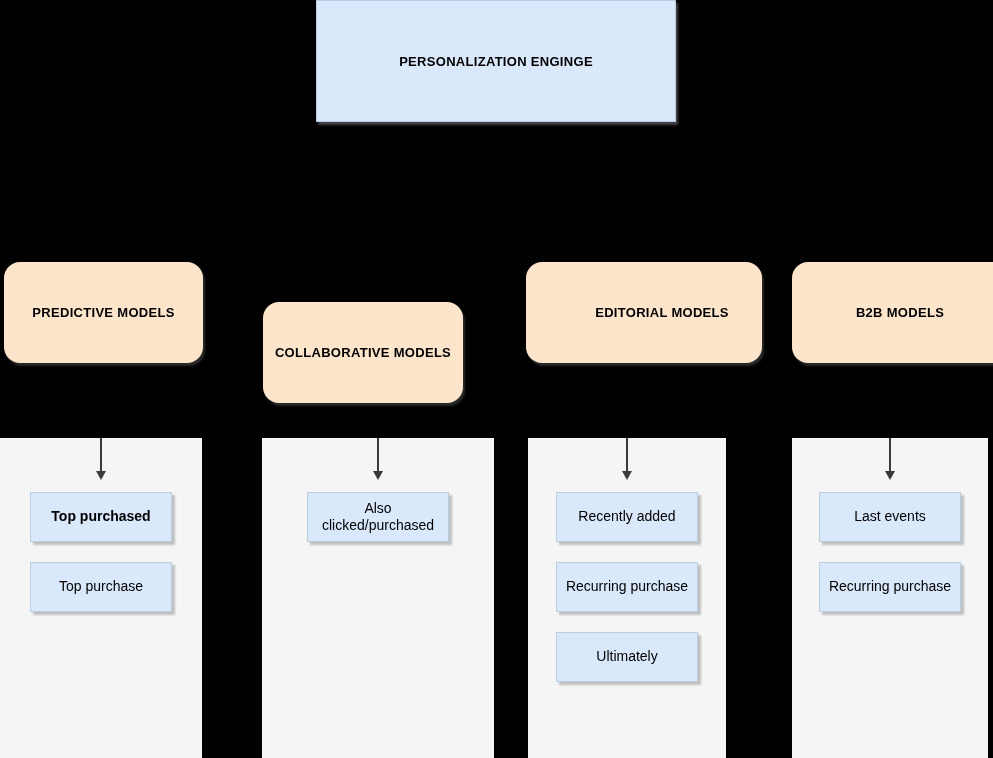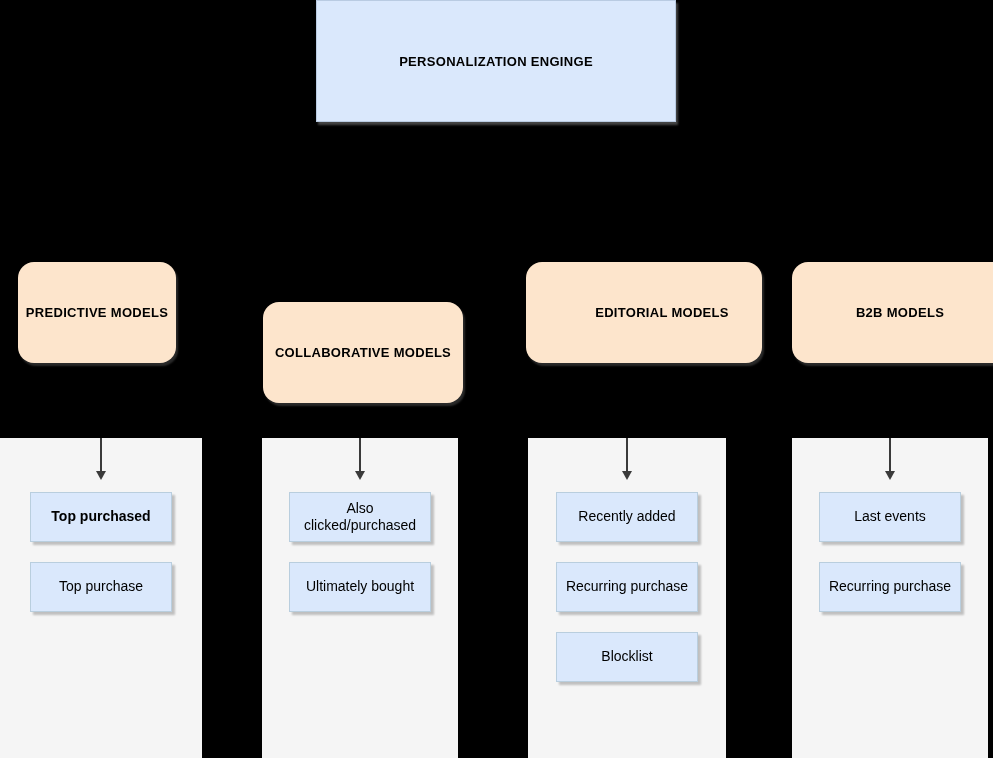--- a/index.html
+++ b/index.html
@@ -52,66 +52,63 @@
   }
 </style>
 </head>
 <body>
 
 <div class="stage" id="stage" style="--bg: #000000; --engine-fill: #dae8fc; --engine-border: #b9cbe2; --category-fill: #fde5cc; --panel-fill: #f5f5f5; --item-fill: #dae8fc; --item-border: #b9cede; --arrow: #3a3a3a; --text: #000000;">
   <div class="engine-box">
     <span>PERSONALIZATION ENGINGE</span>
   </div>
 
-<div class="category-box" style="left: 18px; width: 158px;">
+<div class="category-box" style="left: 4px; width: 199px;">
       <span>PREDICTIVE MODELS</span>
     </div>
     <div class="panel" style="left: 0px; width: 202px;">
       <div class="arrow">
         <div class="arrow-line"></div>
         <div class="arrow-head"></div>
       </div>
       <div class="item-box" style="top: 54px; font-weight: bold;">
         <span>Top purchased</span>
       </div>
       <div class="item-box" style="top: 124px;">
         <span>Top purchase</span>
       </div>
     </div>
     <div class="category-box" style="left: 263px; width: 200px; margin-top: 40px;">
       <span>COLLABORATIVE MODELS</span>
     </div>
-    <div class="panel" style="left: 262px; width: 196px;">
+    <div class="panel" style="left: 262px; width: 232px;">
       <div class="arrow">
         <div class="arrow-line"></div>
         <div class="arrow-head"></div>
       </div>
       <div class="item-box" style="top: 54px;">
         <span>Also clicked/purchased</span>
-      </div>
-      <div class="item-box" style="top: 124px;">
-        <span>Ultimately bought</span>
       </div>
     </div>
     <div class="category-box" style="left: 526px; width: 200px; padding-left: 36px;">
       <span>EDITORIAL MODELS</span>
     </div>
     <div class="panel" style="left: 528px; width: 198px;">
       <div class="arrow">
         <div class="arrow-line"></div>
         <div class="arrow-head"></div>
       </div>
       <div class="item-box" style="top: 54px;">
         <span>Recently added</span>
       </div>
       <div class="item-box" style="top: 124px;">
         <span>Recurring purchase</span>
       </div>
       <div class="item-box" style="top: 194px;">
-        <span>Blocklist</span>
+        <span>Ultimately</span>
       </div>
     </div>
     <div class="category-box" style="left: 792px; width: 216px;">
       <span>B2B MODELS</span>
     </div>
     <div class="panel" style="left: 792px; width: 196px;">
       <div class="arrow">
         <div class="arrow-line"></div>
         <div class="arrow-head"></div>
       </div>

